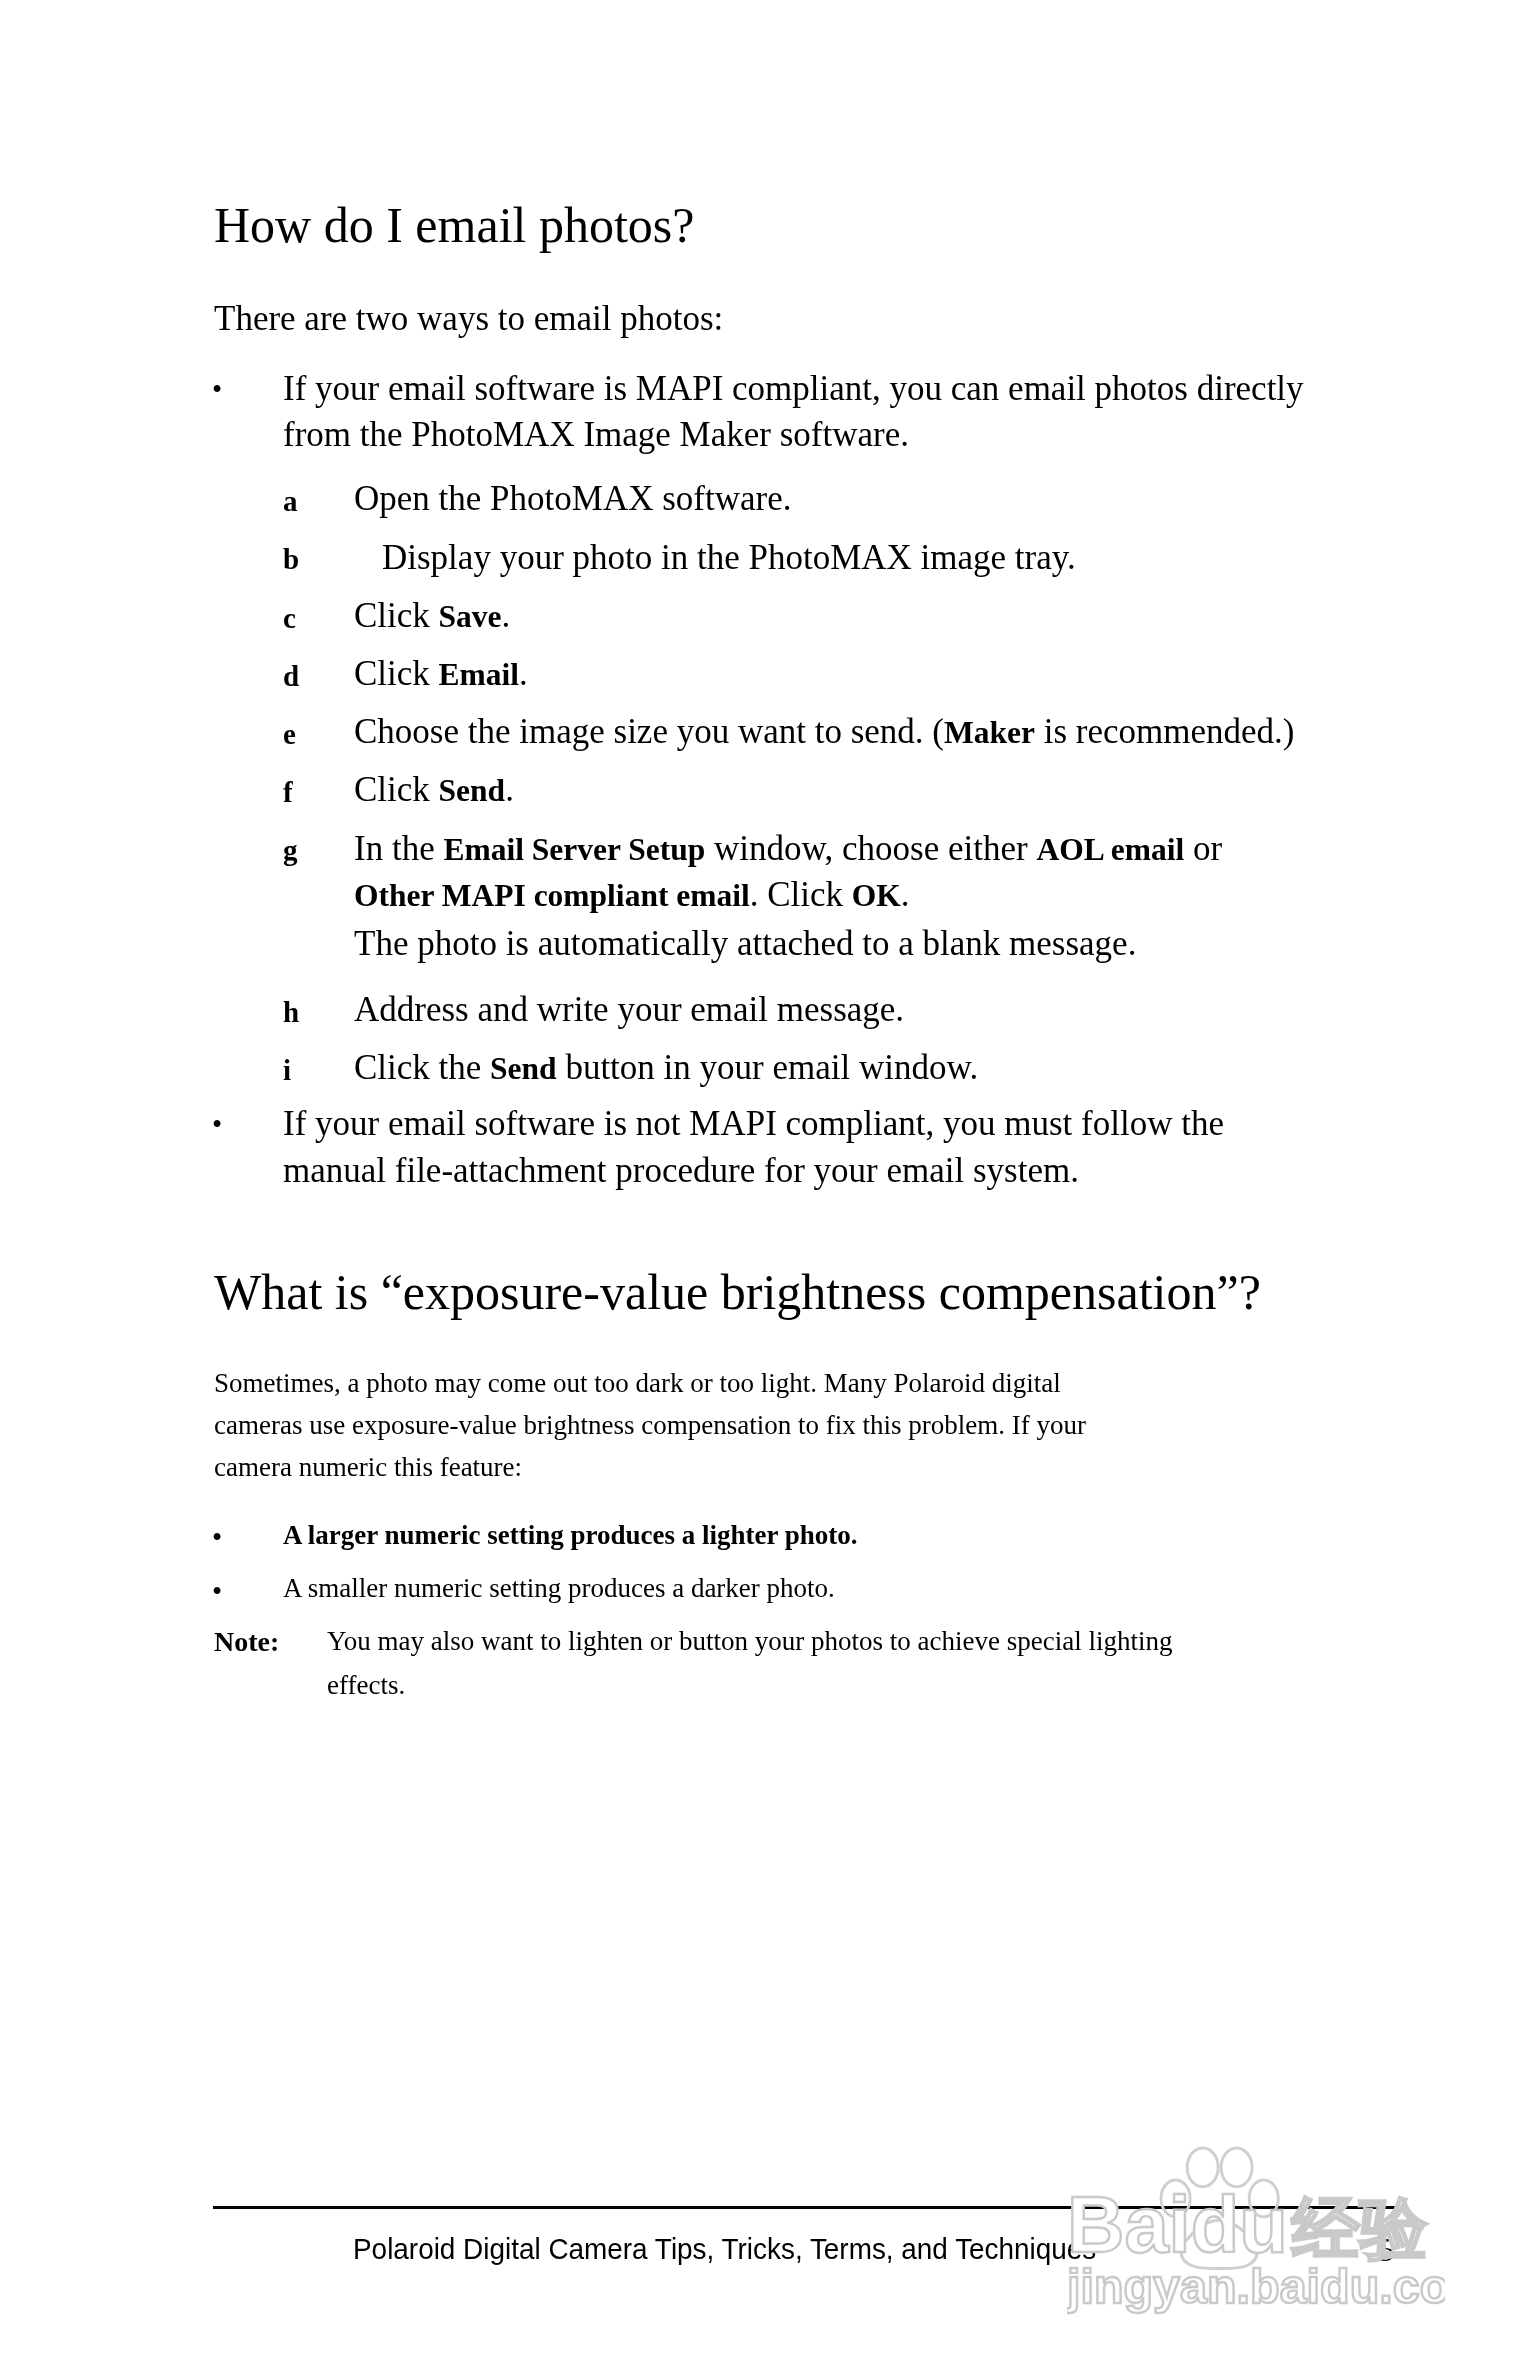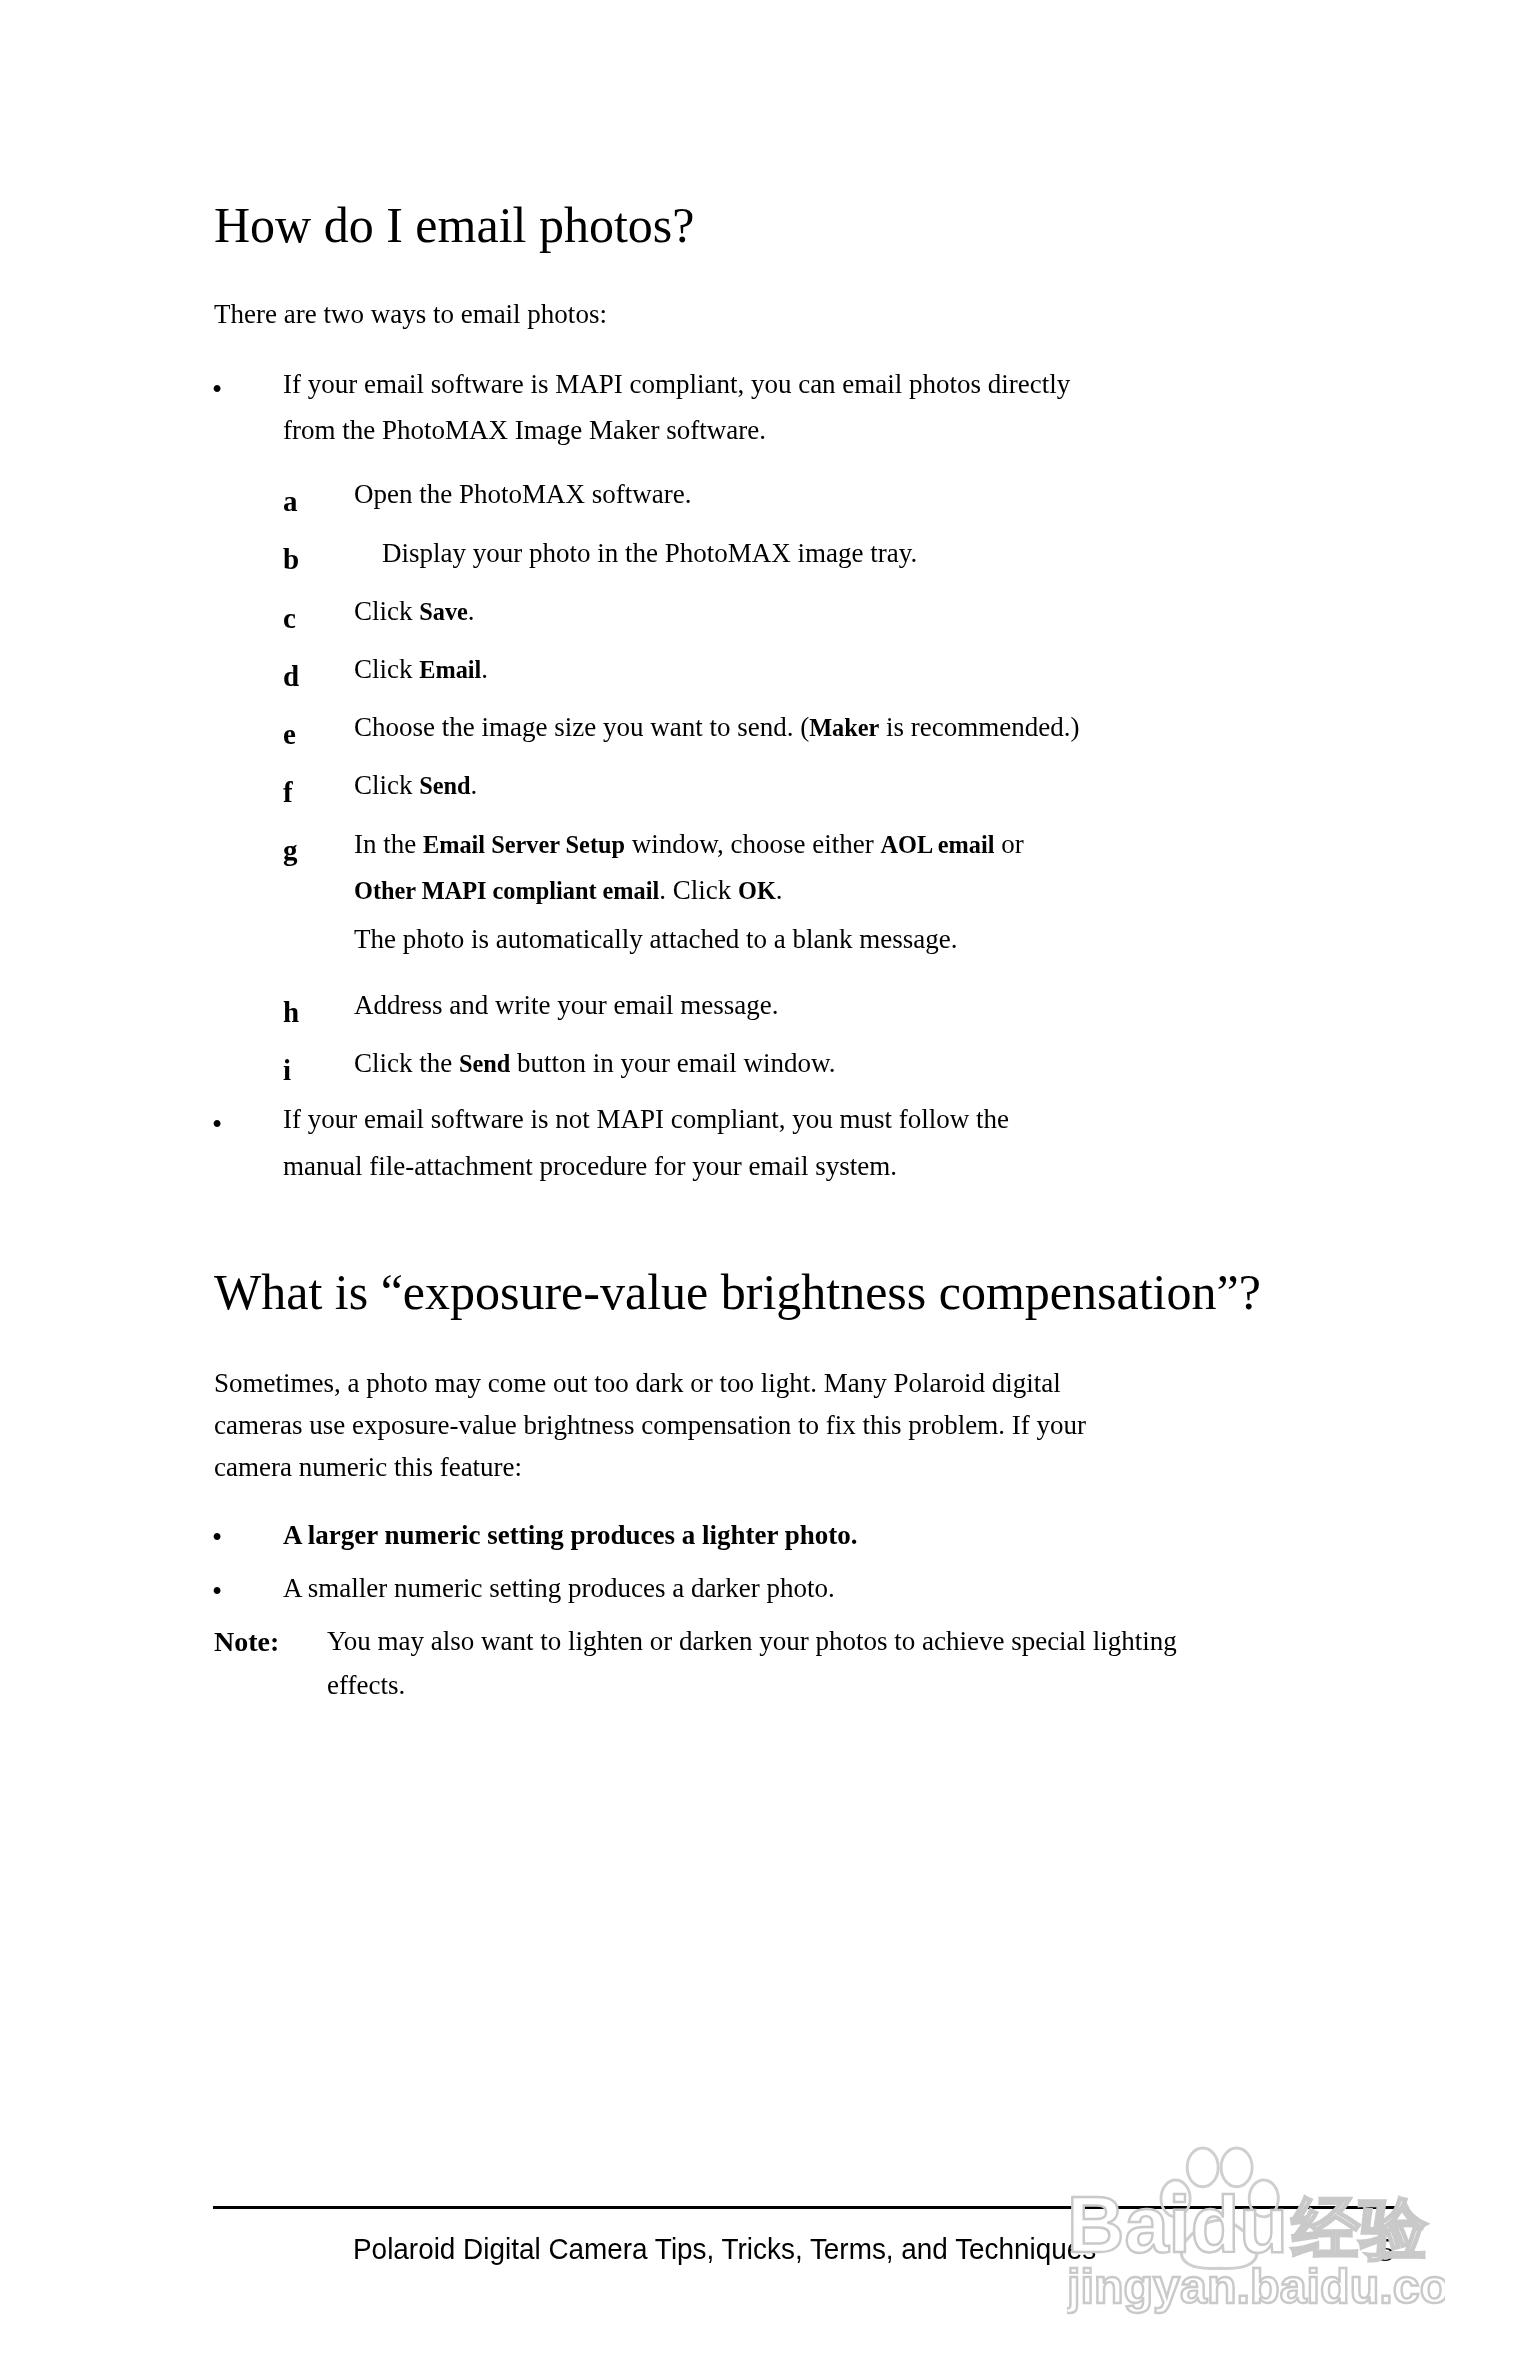--- a/index.html
+++ b/index.html
@@ -1,19 +1,19 @@
 <!DOCTYPE html>
 <html><head>
 <meta charset="utf-8">
 <style>
   html, body { margin: 0; padding: 0; background: #ffffff; }
   body { width: 1541px; height: 2375px; position: relative; overflow: hidden; color: #000; font-family: "Liberation Serif", serif; }
   .abs { position: absolute; white-space: nowrap; line-height: 1; }
   .h1 { font-size: 50px; }
-  .body { font-size: 27px; }
+  .body { font-size: 35px; }
   .small { font-size: 27px; }
   .bullet { font-size: 29px; }
   .step-letter { font-size: 29px; font-weight: bold; }
   b { font-weight: bold; font-size: 0.9em; }
   .footer-rule { position: absolute; left: 213px; top: 2206px; width: 1190px; height: 2.9px; background: #000; }
   .footer-text { font-family: "Liberation Sans", sans-serif; font-size: 30px; transform-origin: left top; transform: scaleX(0.93); }
   .pagenum { font-size: 33px; }
   .watermark { position: absolute; left: 1067px; top: 2140px; width: 378px; height: 175px; pointer-events: none; }
   .wm-text { font-family: "Liberation Sans", sans-serif; fill: #ffffff; stroke: #c9c9c9; stroke-width: 2.5; font-weight: bold; }
 </style>
@@ -58,21 +58,21 @@
 <div class="abs small" style="left:214px; top:1370px;">Sometimes, a photo may come out too dark or too light. Many Polaroid digital</div>
 <div class="abs small" style="left:214px; top:1412px;">cameras use exposure-value brightness compensation to fix this problem. If your</div>
 <div class="abs small" style="left:214px; top:1454px;">camera numeric this feature:</div>
 
 <div class="abs bullet" style="left:212px; top:1523px;">•</div>
 <div class="abs small" style="left:283px; top:1522px;font-weight:bold;">A larger numeric setting produces a lighter photo.</div>
 <div class="abs bullet" style="left:212px; top:1577px;">•</div>
 <div class="abs small" style="left:283px; top:1575px;">A smaller numeric setting produces a darker photo.</div>
 
 <div class="abs small" style="left:214px; top:1628px; font-weight:bold; font-size:28px;">Note:</div>
-<div class="abs small" style="left:327px; top:1628px;">You may also want to lighten or darken your photos to achieve special lighting</div>
+<div class="abs small" style="left:327px; top:1628px;">You may also want to lighten or button your photos to achieve special lighting</div>
 <div class="abs small" style="left:327px; top:1672px;">effects.</div>
 
 <div class="footer-rule"></div>
 <div class="abs footer-text" style="left:353px; top:2234px;">Polaroid Digital Camera Tips, Tricks, Terms, and Techniques</div>
 <div class="abs pagenum" style="left:1378px; top:2234px;">5</div>
 
 <svg class="watermark" viewBox="0 0 390 180">
   <g fill="none" stroke="#cfcfcf" stroke-width="3">
     <ellipse cx="140" cy="28" rx="16" ry="20"></ellipse>
     <ellipse cx="175" cy="28" rx="16" ry="20"></ellipse>

